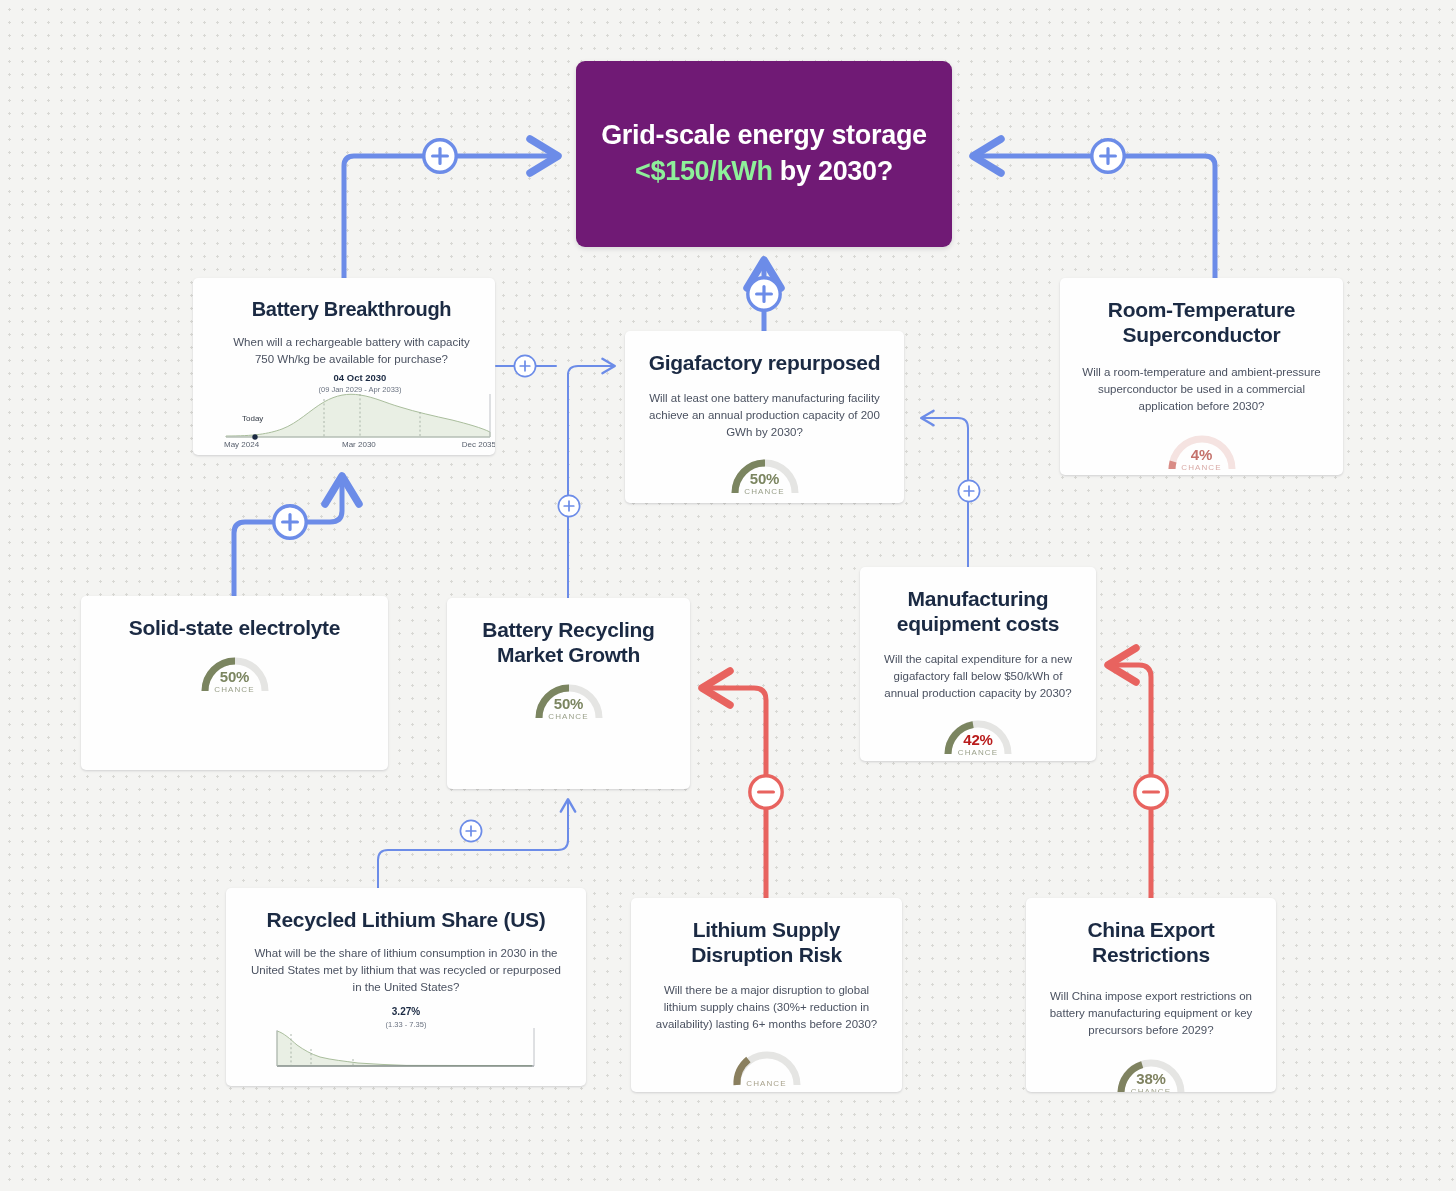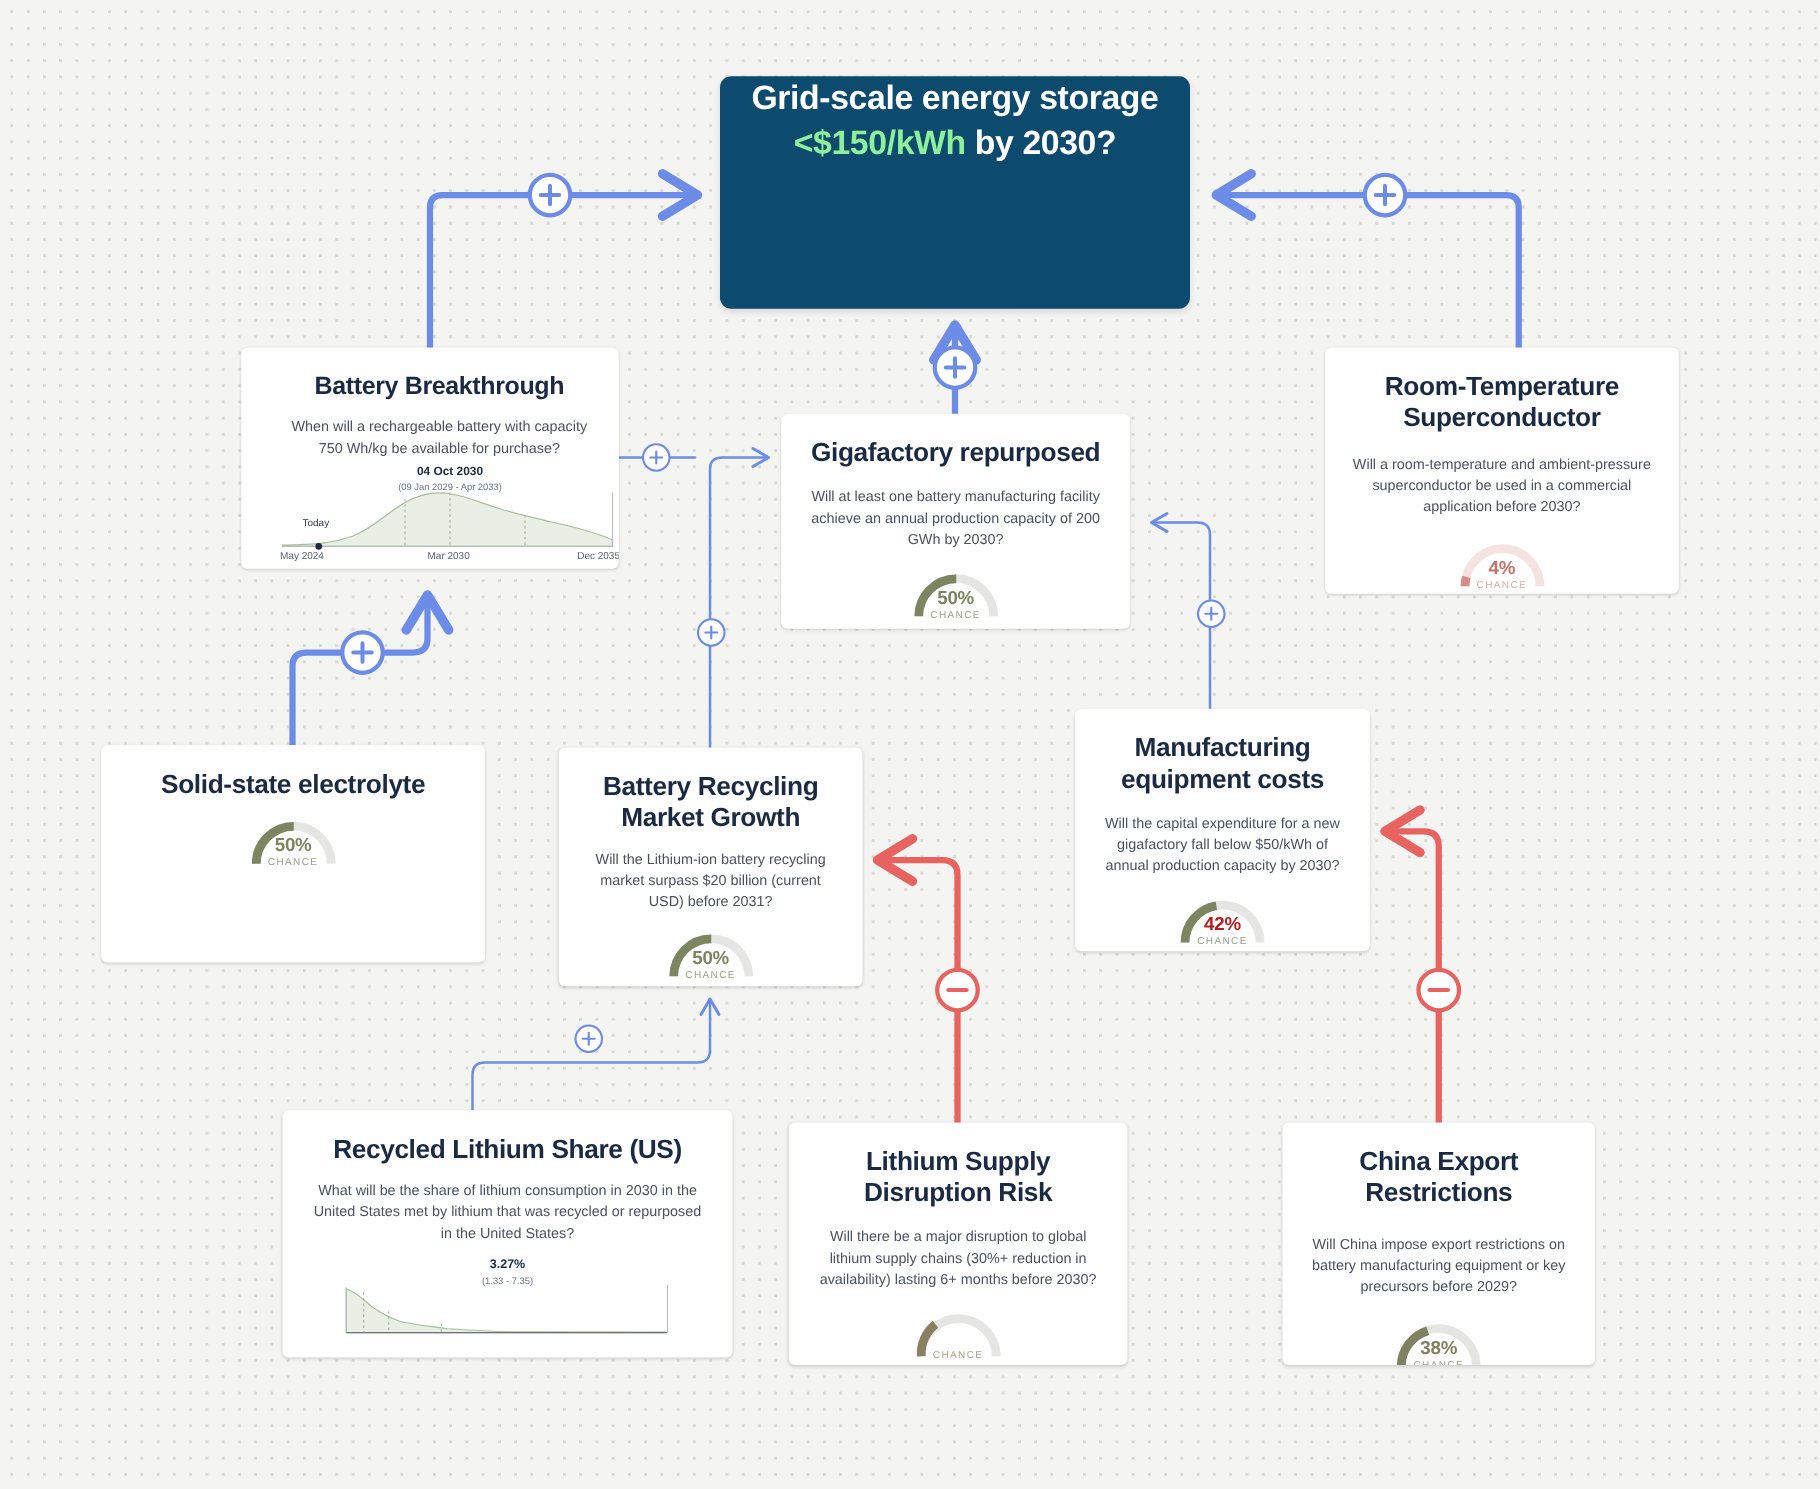--- a/index.html
+++ b/index.html
@@ -40,24 +40,24 @@
   .card .desc{
     font-size:11.5px;
     color:#4a5160;
     line-height:1.48;
     margin:14px 6px 0 6px;
   }
 
   
   .root{
     position:absolute;
-    background:#0c4a6e;
+    background:#701a75;
     border-radius:9px;
     box-sizing:border-box;
-    display:flex;justify-content:center;
+    display:flex;align-items:center;justify-content:center;
     box-shadow:0 2px 5px rgba(16,24,40,.13);
   }
   .root .root-text{
     color:#ffffff;
     font-size:27px;
     font-weight:700;
     line-height:1.32;
     text-align:center;
     letter-spacing:-0.3px;
     padding:0 22px;
@@ -276,21 +276,20 @@
         <path d="M7,38 A30,30 0 0,1 67,38" fill="none" stroke="#e5e5e3" stroke-width="7" stroke-linecap="butt"></path>
         <path d="M7,38 A30,30 0 0,1 37,8" fill="none" stroke="#7b8560" stroke-width="7" stroke-linecap="butt"></path>
       </svg>
       <div class="gv" style="top:15px;font-size:15px;color:#7b8560;">50%</div>
       <div class="gl" style="top:32px;color:#9aa08a;">CHANCE</div>
     </div>
   </div>
 
   <div class="card" style="left:447px;top:598px;width:243px;height:191px;">
     <div class="title">Battery Recycling Market Growth</div>
-    <div class="desc" style="margin-top:12px;">Will the Lithium-ion battery recycling market surpass $20 billion (current USD) before 2031?</div>
     <div class="gauge" style="width:74px;height:42px;margin-top:12px;">
       <svg width="74" height="42" viewBox="0 0 74 42">
         <path d="M7,38 A30,30 0 0,1 67,38" fill="none" stroke="#e5e5e3" stroke-width="7" stroke-linecap="butt"></path>
         <path d="M7,38 A30,30 0 0,1 37,8" fill="none" stroke="#7b8560" stroke-width="7" stroke-linecap="butt"></path>
       </svg>
       <div class="gv" style="top:15px;font-size:15px;color:#7b8560;">50%</div>
       <div class="gl" style="top:32px;color:#9aa08a;">CHANCE</div>
     </div>
   </div>
 

